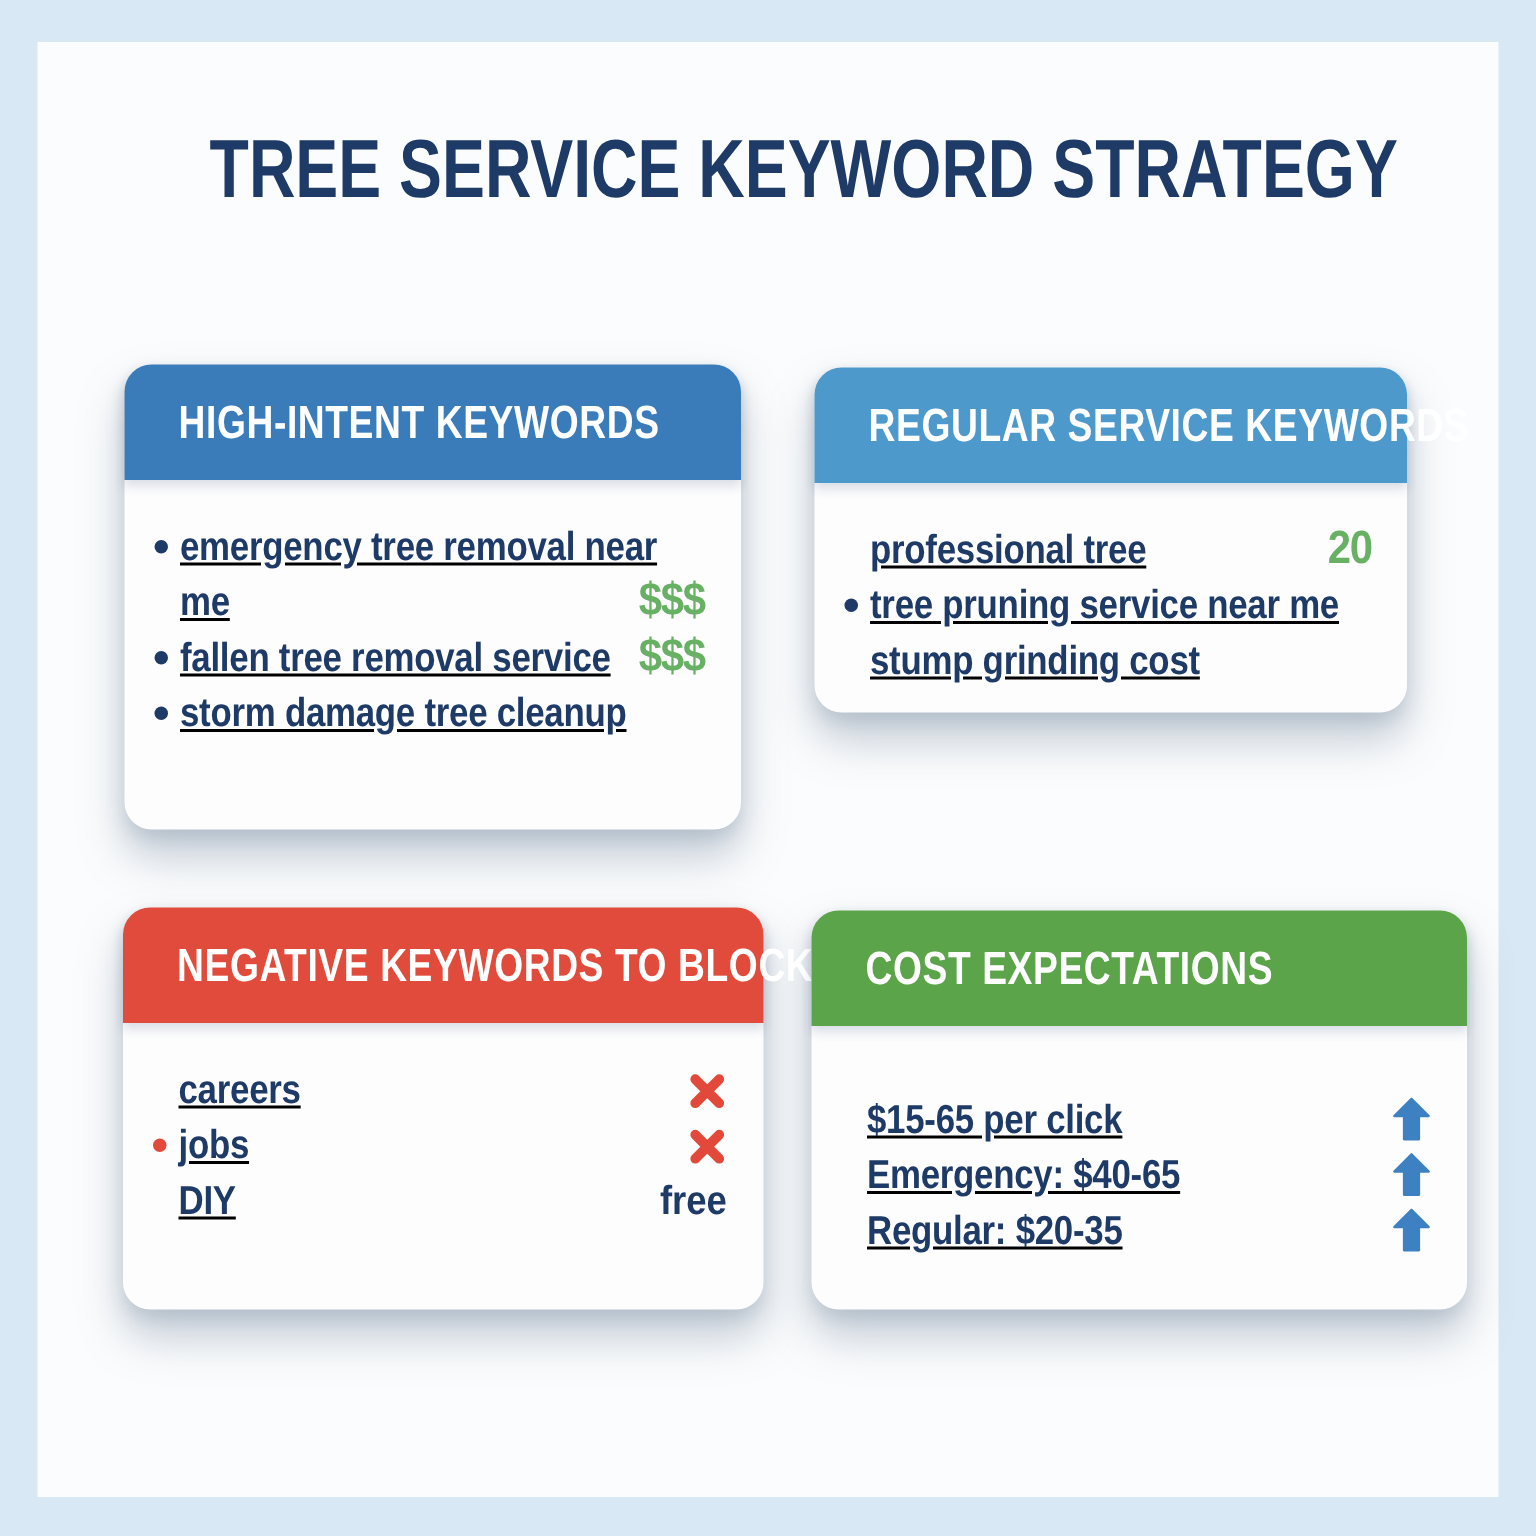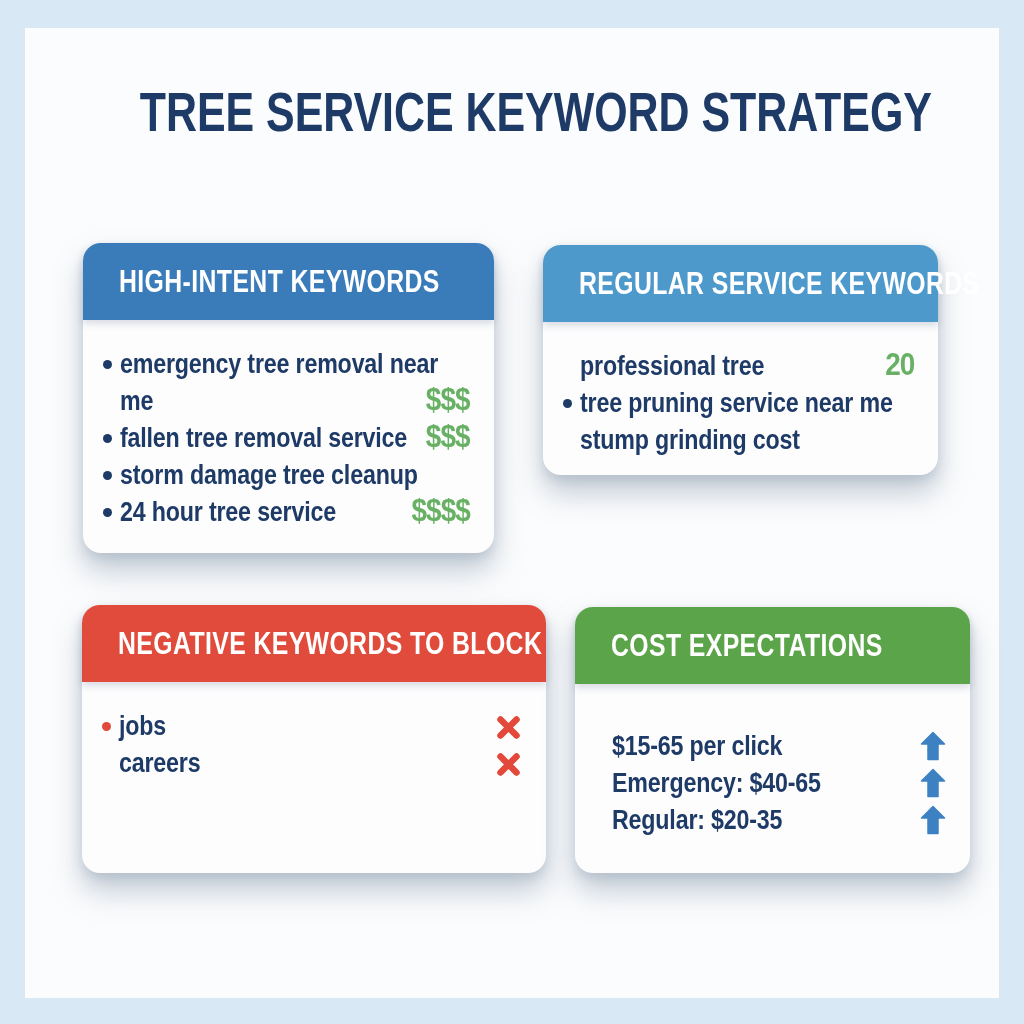--- a/index.html
+++ b/index.html
@@ -20,32 +20,32 @@
     display:inline-block;transform:scaleX(0.78);transform-origin:center;
     font-size:55px;font-weight:700;letter-spacing:0px;white-space:nowrap;
     color:var(--navy,#1e3a66);
   }
   .card{
     position:absolute;border-radius:18px;background:#fdfdfe;
     box-shadow:0 18px 30px rgba(108,130,152,0.38),0 6px 12px rgba(108,130,152,0.22);
   }
   .card1{left:83px;top:243px;width:411px;height:310px;}
   .card2{left:543px;top:245px;width:395px;height:230px;}
-  .card3{left:82px;top:605px;width:464px;height:268px;}
-  .card4{left:575px;top:607px;width:395px;height:266px;}
+  .card3{left:82px;top:605px;width:427px;height:268px;}
+  .card4{left:541px;top:607px;width:437px;height:266px;}
   .card-header{
     height:77px;border-radius:18px 18px 0 0;display:flex;align-items:center;
     padding-left:36px;position:relative;z-index:1;
     box-shadow:0 4px 7px rgba(30,58,102,0.16);
   }
   .card-header .hdr-text{
     display:inline-block;transform:scaleX(0.8);transform-origin:left center;
     font-size:31px;font-weight:700;color:#ffffff;letter-spacing:0.5px;white-space:nowrap;
   }
-  .card-body{padding:26px 24px 0 20px;position:relative;}
+  .card-body{padding:26px 24px 0 20px;position:relative;text-decoration:underline;}
   .card4 .card-body{padding-top:44px;}
   .item{position:relative;display:flex;align-items:flex-start;padding-right:78px;min-height:37px;}
   .bullet{
     flex:0 0 9px;width:9px;height:9px;border-radius:50%;
     background:var(--navy,#1e3a66);margin:14px 8px 0 0;
   }
   .bullet.red{background:var(--redx,#e2493a);}
   .bullet.hidden{visibility:hidden;}
   .item-text{
     display:inline-block;transform:scaleX(0.86);transform-origin:left top;
@@ -86,25 +86,20 @@
       </div>
       <div class="item">
         <span class="bullet"></span>
         <span class="item-text">fallen tree removal service</span>
         <span class="badge badge-green">$$$</span>
       </div>
       <div class="item">
         <span class="bullet"></span>
         <span class="item-text">storm damage tree cleanup</span>
       </div>
-      <div class="item">
-        <span class="bullet"></span>
-        <span class="item-text">24 hour tree service</span>
-        <span class="badge badge-green">$$$$</span>
-      </div>
     </div>
 </div>
 
 <div class="card card2">
   <div class="card-header" style="background: rgb(78, 153, 204);">
     <span class="hdr-text">REGULAR SERVICE KEYWORDS</span>
   </div>
   <div class="card-body">
       <div class="item">
         <span class="bullet hidden"></span>
@@ -121,36 +116,41 @@
       </div>
     </div>
 </div>
 
 <div class="card card3">
   <div class="card-header" style="background: rgb(224, 75, 60);">
     <span class="hdr-text">NEGATIVE KEYWORDS TO BLOCK</span>
   </div>
   <div class="card-body">
       <div class="item">
+        <span class="bullet hidden"></span>
+        <span class="item-text">careers</span>
+        <span class="badge badge-icon">
+          <svg width="27" height="27" viewBox="0 0 27 27">
+            <path d="M5.5 5.5 L21.5 21.5 M21.5 5.5 L5.5 21.5" stroke="#e2493a" stroke-width="6.5" stroke-linecap="round" fill="none"></path>
+          </svg>
+        </span>
+      </div>
+      <div class="item">
         <span class="bullet red"></span>
         <span class="item-text">jobs</span>
         <span class="badge badge-icon">
           <svg width="27" height="27" viewBox="0 0 27 27">
             <path d="M5.5 5.5 L21.5 21.5 M21.5 5.5 L5.5 21.5" stroke="#e2493a" stroke-width="6.5" stroke-linecap="round" fill="none"></path>
           </svg>
         </span>
       </div>
       <div class="item">
         <span class="bullet hidden"></span>
-        <span class="item-text">careers</span>
-        <span class="badge badge-icon">
-          <svg width="27" height="27" viewBox="0 0 27 27">
-            <path d="M5.5 5.5 L21.5 21.5 M21.5 5.5 L5.5 21.5" stroke="#e2493a" stroke-width="6.5" stroke-linecap="round" fill="none"></path>
-          </svg>
-        </span>
+        <span class="item-text">DIY</span>
+        <span class="badge badge-navy">free</span>
       </div>
     </div>
 </div>
 
 <div class="card card4">
   <div class="card-header" style="background: rgb(91, 164, 74);">
     <span class="hdr-text">COST EXPECTATIONS</span>
   </div>
   <div class="card-body">
       <div class="item">

